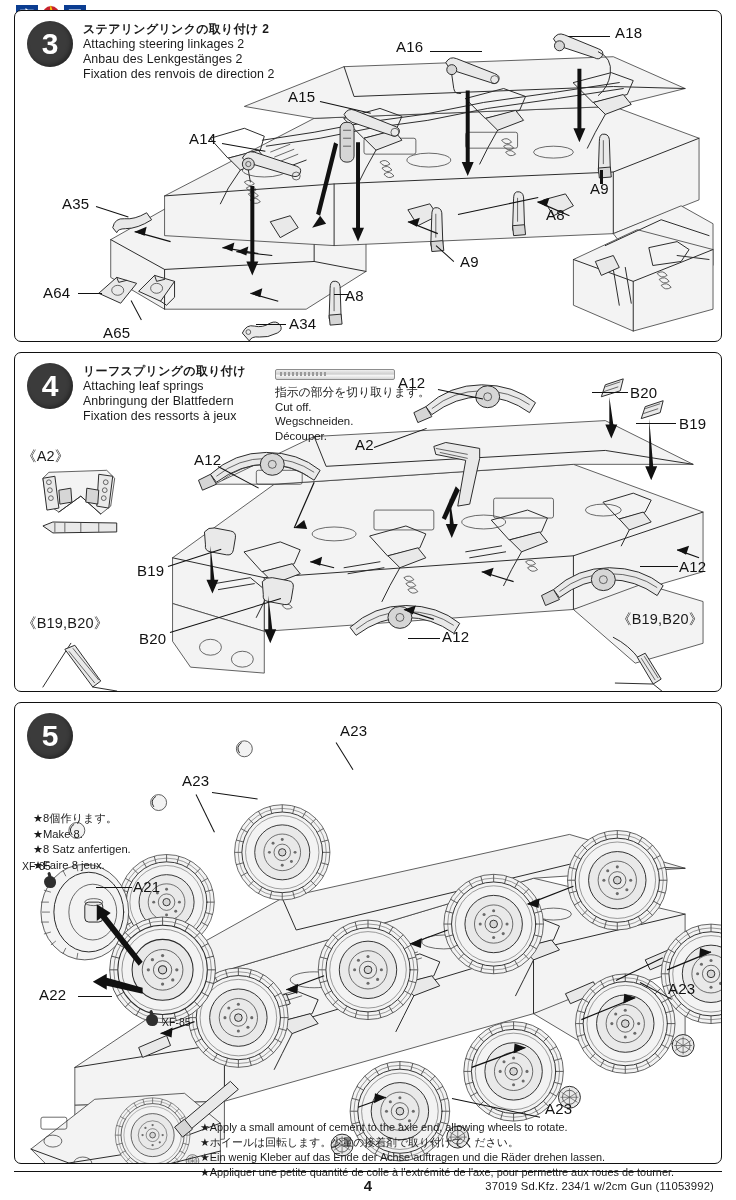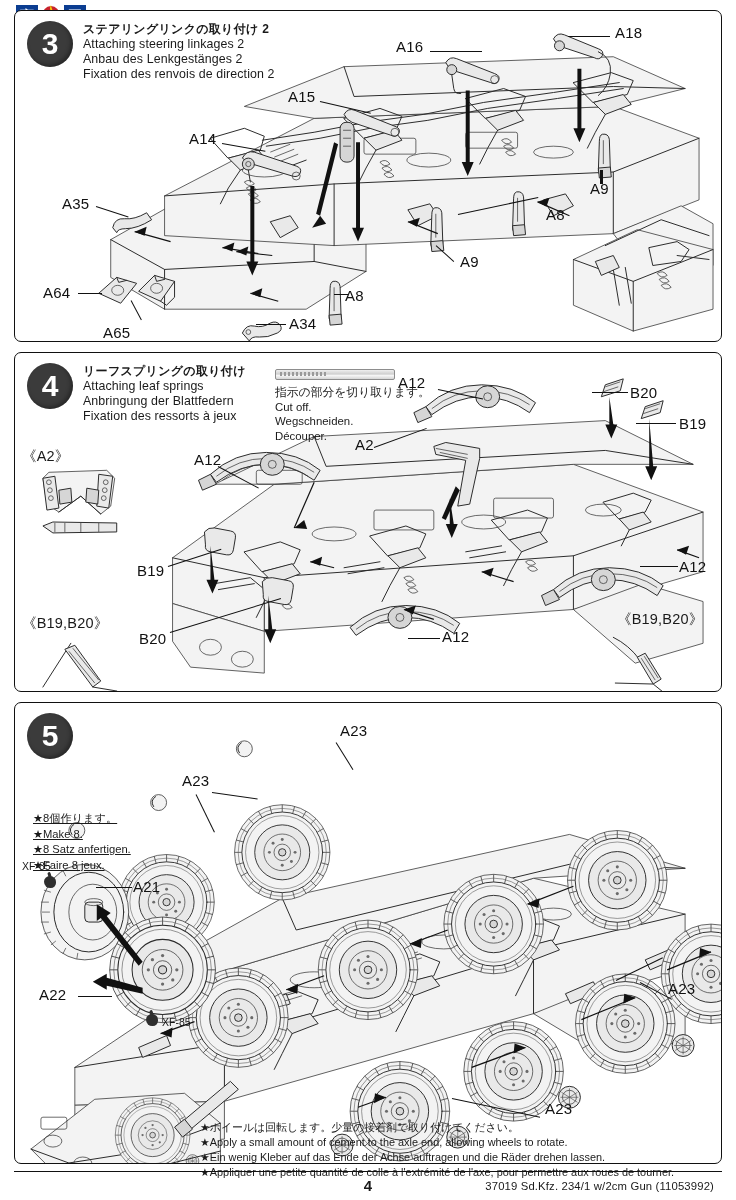--- a/index.html
+++ b/index.html
@@ -42,21 +42,21 @@
   }
   .cut-note .sprue:after{
     content:"";position:absolute;left:4px;top:2px;width:46px;height:4px;
     background:repeating-linear-gradient(90deg,#9a9a9a 0 2px,transparent 2px 4px);
   }
   .cut-note div.txt{font-size:11.4px;line-height:1.26;white-space:nowrap;}
   .cut-note div.jp{font-size:11.8px;}
 
   
   .make-note{position:absolute;left:18px;top:108px;font-size:11.2px;line-height:1.4;}
-  .make-note div{white-space:nowrap;text-decoration:underline;}
+  .make-note div{white-space:nowrap;}
 
   
   .star-note{position:absolute;left:182px;top:418px;font-size:10.9px;line-height:1.38;}
   .star-note div{white-space:nowrap;}
 
   
   .lbl{
     position:absolute;font-size:15px;letter-spacing:.2px;white-space:nowrap;
     font-family:"Liberation Sans",sans-serif;color:#111;
   }
@@ -790,22 +790,22 @@
   <div class="chip" style="left:44px;top:876px;">
     <div class="blob"></div>
     <div class="code" style="left:-22px;top:-16px;">XF-85</div>
   </div>
   <div class="chip" style="left:146px;top:1014px;">
     <div class="blob"></div>
     <div class="code" style="left:16px;top:2px;">XF-85</div>
   </div>
 
   <div class="star-note" style="left:200px;top:1120px;">
+    <div>★Apply a small amount of cement to the axle end, allowing wheels to rotate.</div>
     <div>★ホイールは回転します。少量の接着剤で取り付けてください。</div>
-    <div>★Apply a small amount of cement to the axle end, allowing wheels to rotate.</div>
     <div>★Ein wenig Kleber auf das Ende der Achse auftragen und die Räder drehen lassen.</div>
     <div>★Appliquer une petite quantité de colle à l'extrémité de l'axe, pour permettre aux roues de tourner.</div>
   </div>
 
   <div class="lbl" style="left:396px;top:38px;">A16</div>
   <div class="lbl" style="left:615px;top:24px;">A18</div>
   <div class="lbl" style="left:288px;top:88px;">A15</div>
   <div class="lbl" style="left:189px;top:130px;">A14</div>
   <div class="lbl" style="left:590px;top:180px;">A9</div>
   <div class="lbl" style="left:546px;top:206px;">A8</div>

